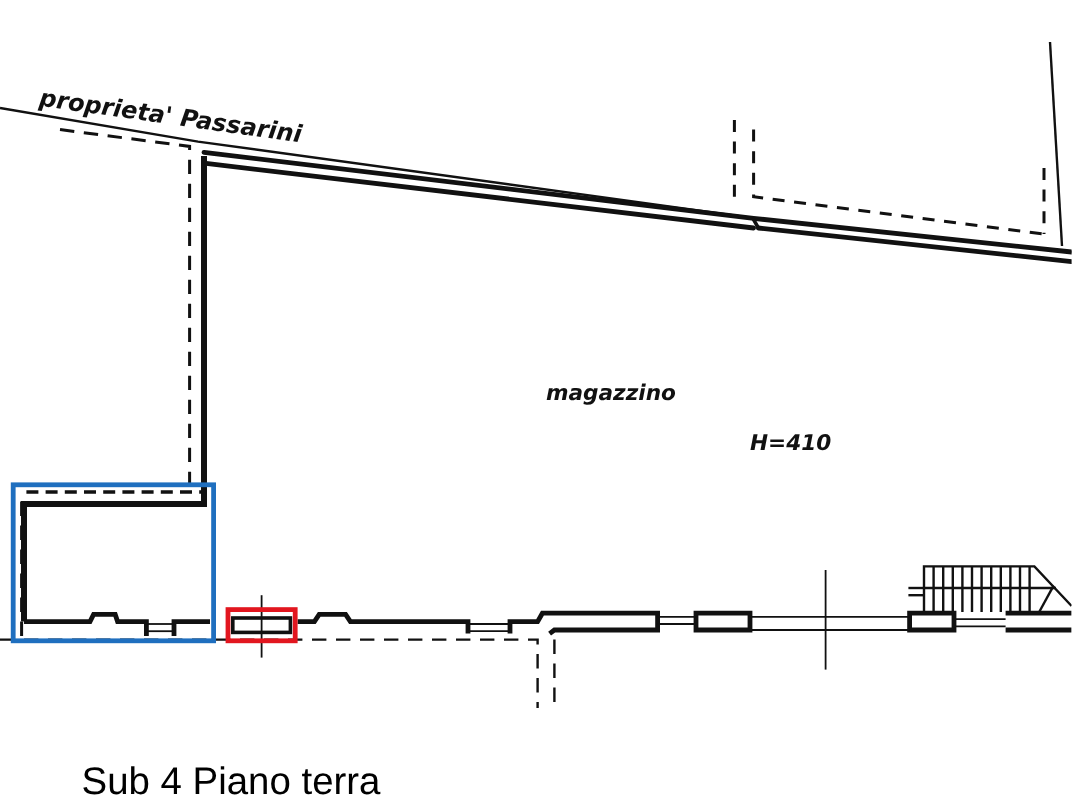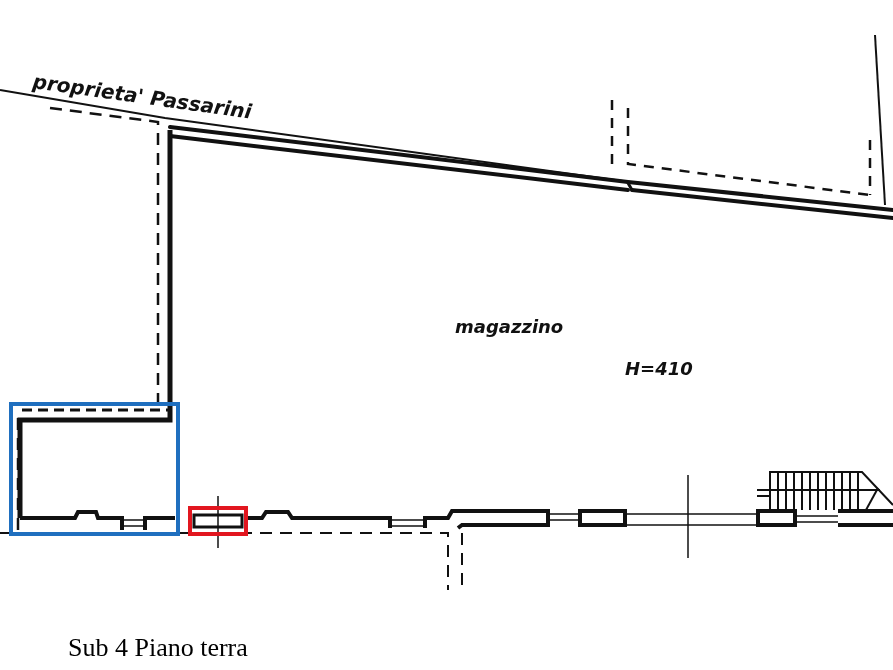--- a/index.html
+++ b/index.html
@@ -24,22 +24,22 @@
     .hand {
       font-family: "DejaVu Sans", sans-serif;
       font-style: italic;
       font-weight: bold;
       fill: #111;
     }
     #caption {
       position: absolute;
       left: 68px;
       top: 633px;
-      font-family: Liberation Serif, serif;
-      font-size: 26px;
+      font-family: Liberation Sans, sans-serif;
+      font-size: 32px;
       color: #000;
       letter-spacing: 0px;
       white-space: nowrap;
     }
   </style>
 </head>
 <body>
 
 <svg id="plan" viewBox="0 0 893 600" xmlns="http://www.w3.org/2000/svg">
 

